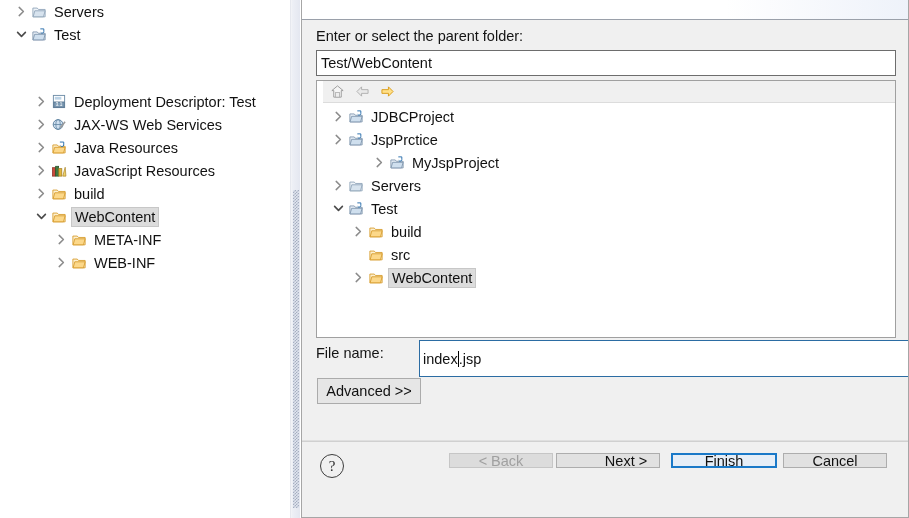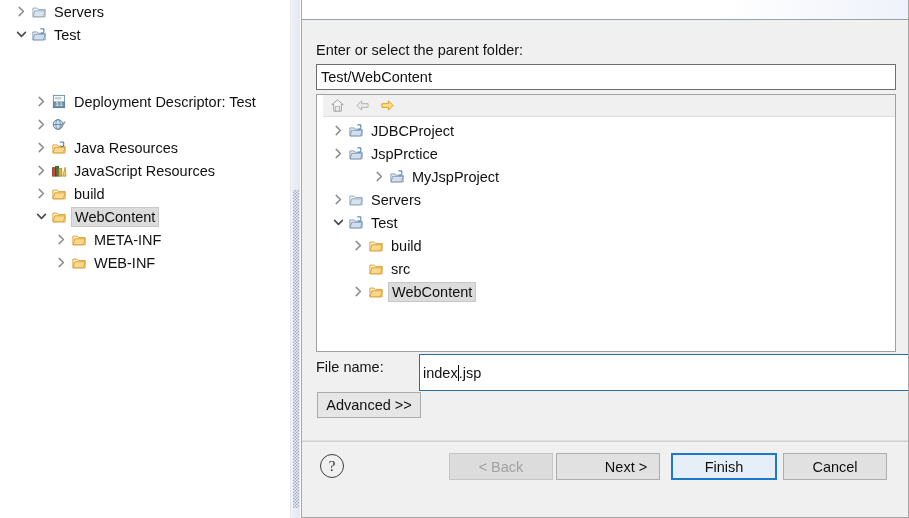--- a/index.html
+++ b/index.html
@@ -95,21 +95,21 @@
   #dlg-head {
     position: absolute;
     left: 0; top: 0; right: 0;
     height: 38px;
     background: linear-gradient(to right,#ffffff 70%, #eef2fa 100%);
     border-bottom: 1px solid #9aa0aa;
   }
 
   #dlg-body {
     position: absolute;
-    left: 0; top: 54px; right: 0;
+    left: 0; top: 40px; right: 0;
     height: 420px;
     background: #f0f0f0;
   }
   .lbl {
     font-size: 14.5px;
     color: #141414;
   }
   #lbl-parent {
     position: absolute; left: 14px; top: 6px;
   }
@@ -204,21 +204,21 @@
     border: 1.6px solid #3d3d3d;
     border-radius: 50%;
     color: #2b2b2b;
     font-size: 15px;
     display: flex; align-items: center; justify-content: center;
     font-family: "Liberation Serif", serif;
   }
   .btn {
     position: absolute;
     top: 12px;
-    height: 27px;
+    height: 15px;
     font-size: 14.5px;
     display: flex; align-items: center; justify-content: center;
     background: #e1e1e1;
     border: 1px solid #adadad;
     color: #111111;
   }
   .btn.disabled { color: #a0a0a0; background: #dcdcdc; border-color: #c6c6c6; }
   .btn.focus {
     background: #e6eef7;
     border: 2px solid #1a79c8;
@@ -286,20 +286,21 @@
           </svg>
         </span>
         <span class="ticon">
           <svg width="16" height="15" viewBox="0 0 16 16">
             <circle cx="7" cy="8" r="5.2" fill="#cfe0f0" stroke="#5a7f9e" stroke-width="1"></circle>
             <ellipse cx="7" cy="8" rx="2.3" ry="5.2" fill="none" stroke="#5a7f9e" stroke-width=".8"></ellipse>
             <path d="M2 8 h10" stroke="#5a7f9e" stroke-width=".8"></path>
             <path d="M9.5 11.5 L14.5 5" stroke="#9a9a9a" stroke-width="1.6"></path>
           </svg>
         </span>
+        <span class="tlabel">JAX-WS Web Services</span>
       </div>
       <div class="trow" style="padding-left: 34px;">
         <span class="twist">
           <svg width="9" height="11" viewBox="0 0 9 11">
             <path d="M2.2 1.4 L6.4 5.5 L2.2 9.6" fill="none" stroke="#8b8b8b" stroke-width="1.5" stroke-linecap="round" stroke-linejoin="round"></path>
           </svg>
         </span>
         <span class="ticon">
           <svg width="16" height="14" viewBox="0 0 16 16">
             <path d="M1 4.5 h5 l1.3 1.5 H15 v7.6 H1 Z" fill="#fdf0cf" stroke="#d79b2b" stroke-width="1"></path>

